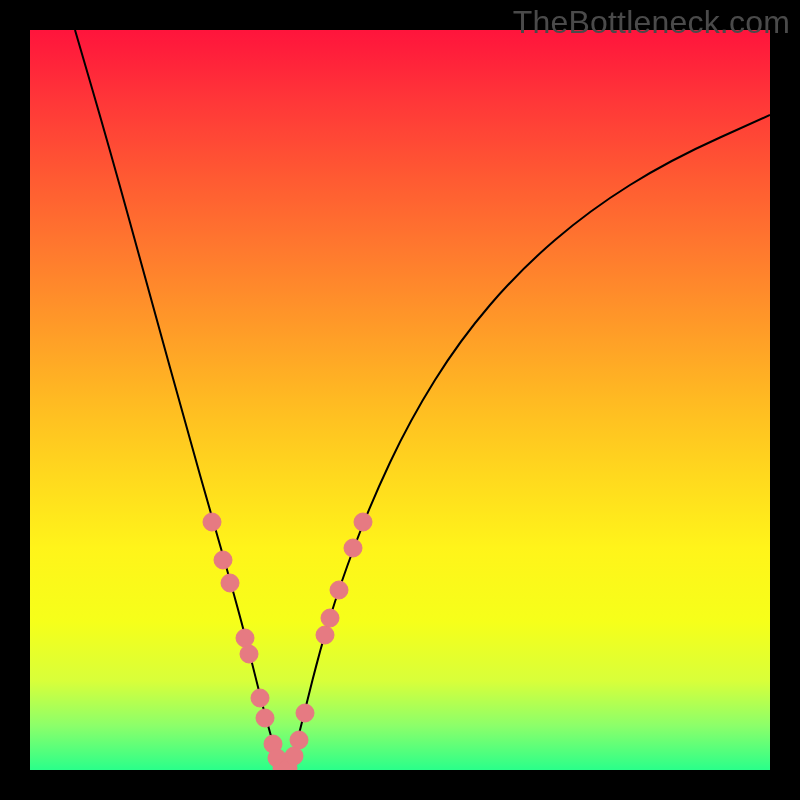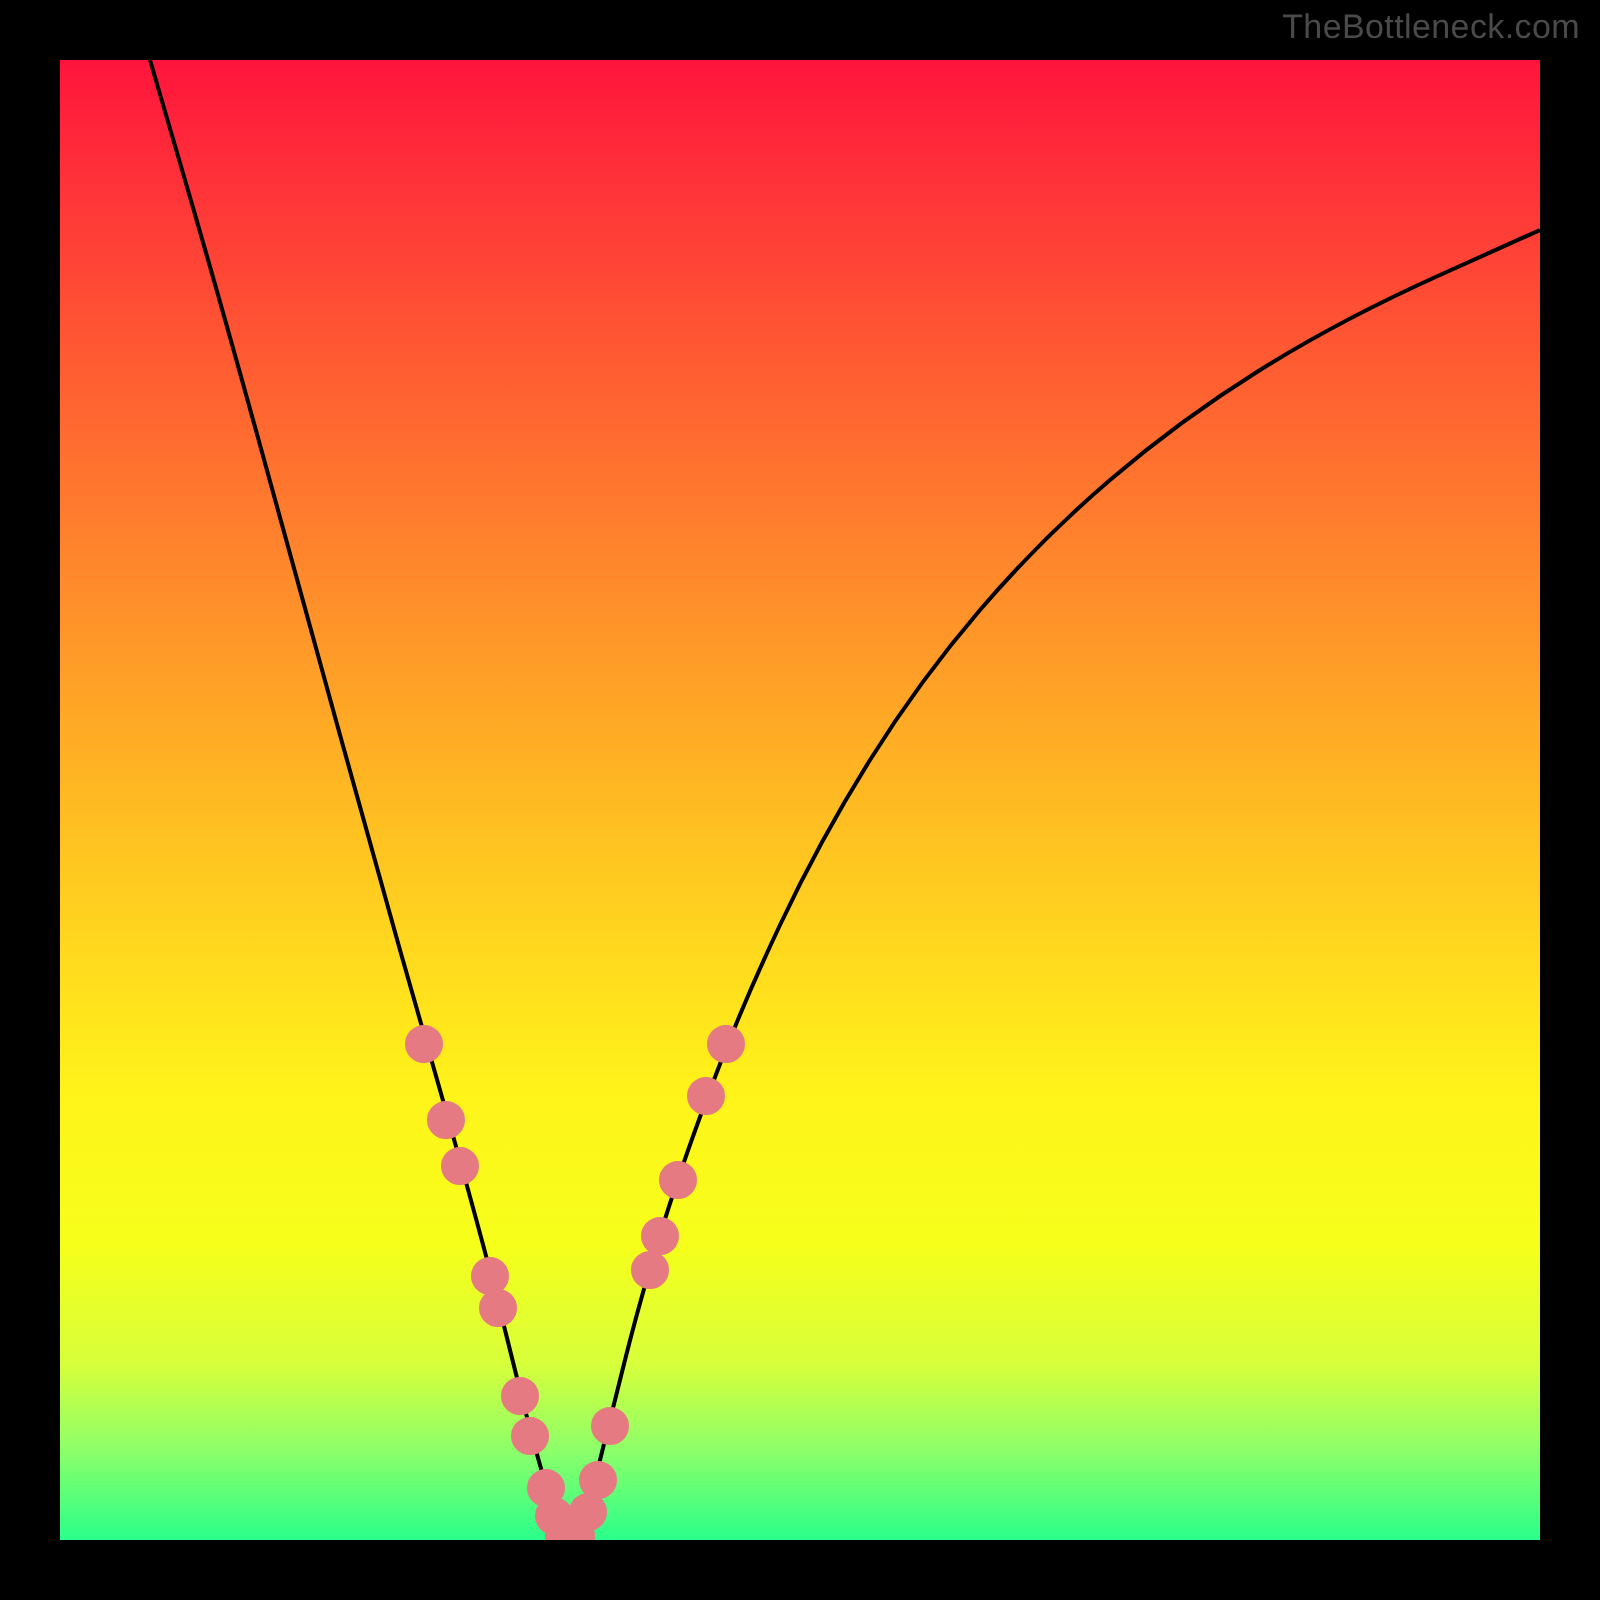--- a/index.html
+++ b/index.html
@@ -28,21 +28,21 @@
       #f6ff1a 80%,
       #d8ff3a 88%,
       #8cff6a 94%,
       #2aff8a 100%);
   }
   .watermark {
     position: absolute;
     top: 4px;
     right: 10px;
     font-family: Arial, Helvetica, sans-serif;
-    font-size: 17px;
+    font-size: 32px;
     font-weight: 500;
     color: #4a4a4a;
     letter-spacing: 0.2px;
     user-select: none;
     text-align: center;
   }
   svg.curve {
     position: absolute;
     left: 0; top: 0;
     width: 100%;

